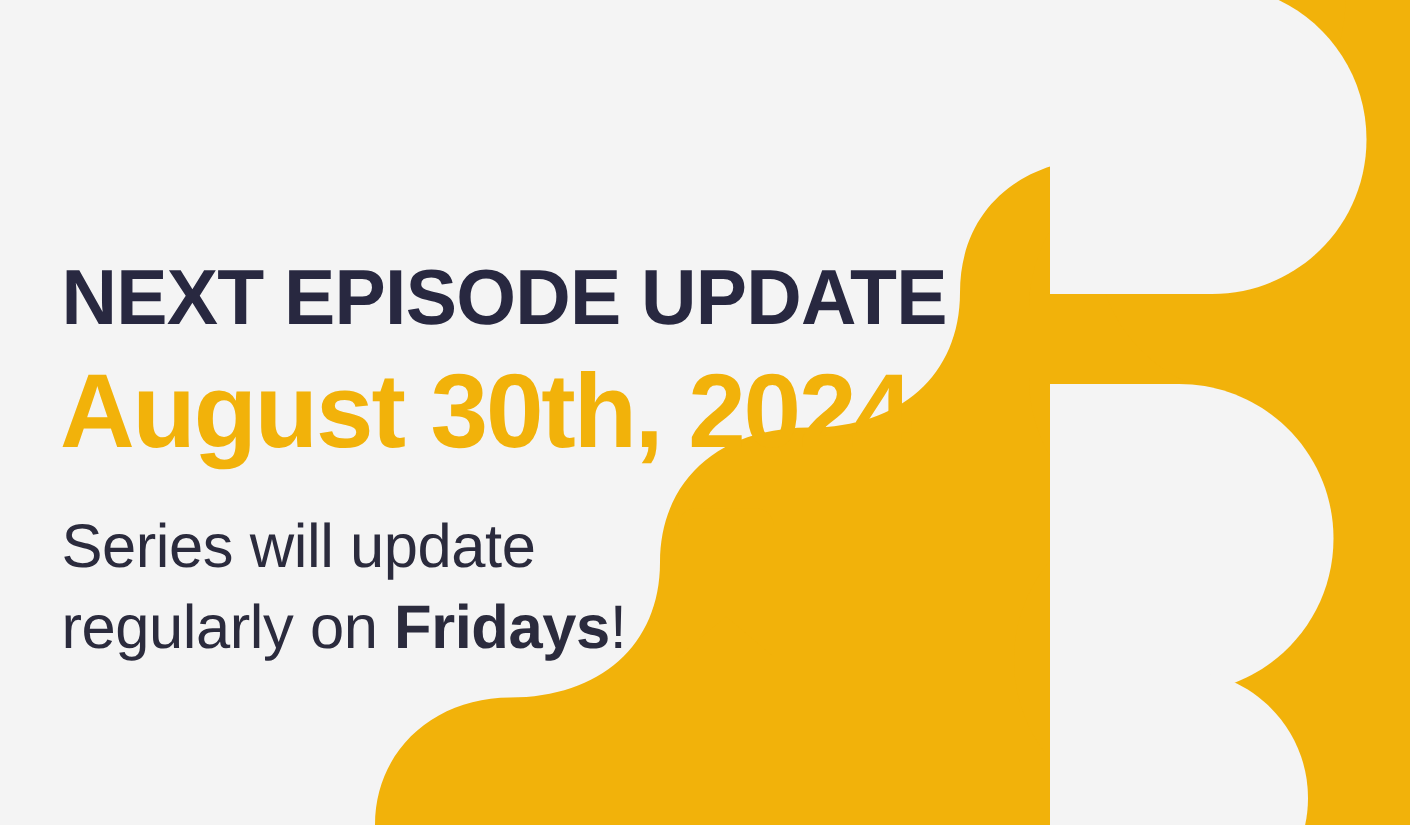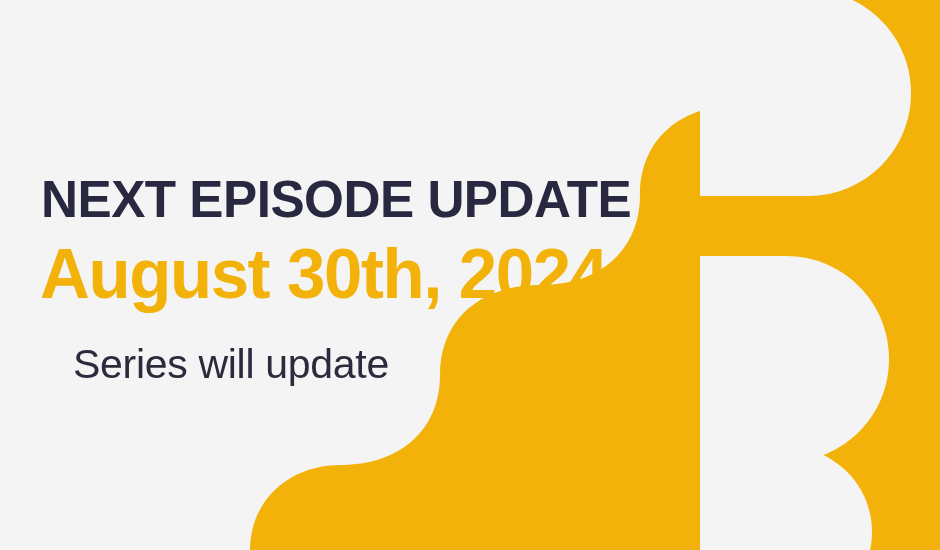--- a/index.html
+++ b/index.html
@@ -69,21 +69,20 @@
     top: 337px;
     font-size: 41px;
     font-weight: 400;
     line-height: 54px;
     letter-spacing: -0.3px;
     color: #2b2b3d;
     white-space: nowrap;
   }
   #subtext .sub-line {
     display: block;
-    margin-left: 32px;
   }
   #subtext .emph {
     font-weight: 700;
   }
   #bookmark {
     position: absolute;
     left: 452px;
     top: 339px;
     width: 64px;
     height: 99px;
@@ -407,20 +406,21 @@
                L 891,0
                Z" opacity="0"></path>
     </svg>
   </div>
 
   <div id="content">
     <div id="headline">NEXT EPISODE UPDATE</div>
     <div id="date-line">August 30th, 2024</div>
     <div id="subtext">
       <span class="sub-line">Series will update</span>
+      <span class="sub-line"><span>regularly on </span><span class="emph">Fridays</span><span>!</span></span>
     </div>
     <div id="bookmark">
       <svg width="64" height="99" viewBox="0 0 64 99" xmlns="http://www.w3.org/2000/svg" aria-hidden="true">
         <path fill="#f2b20a" d="M 0,12 A 12,12 0 0 1 12,0 L 52,0 A 12,12 0 0 1 64,12 L 64,99 L 32,72 L 0,99 Z"></path>
       </svg>
     </div>
   </div>
 
 </div>
 

